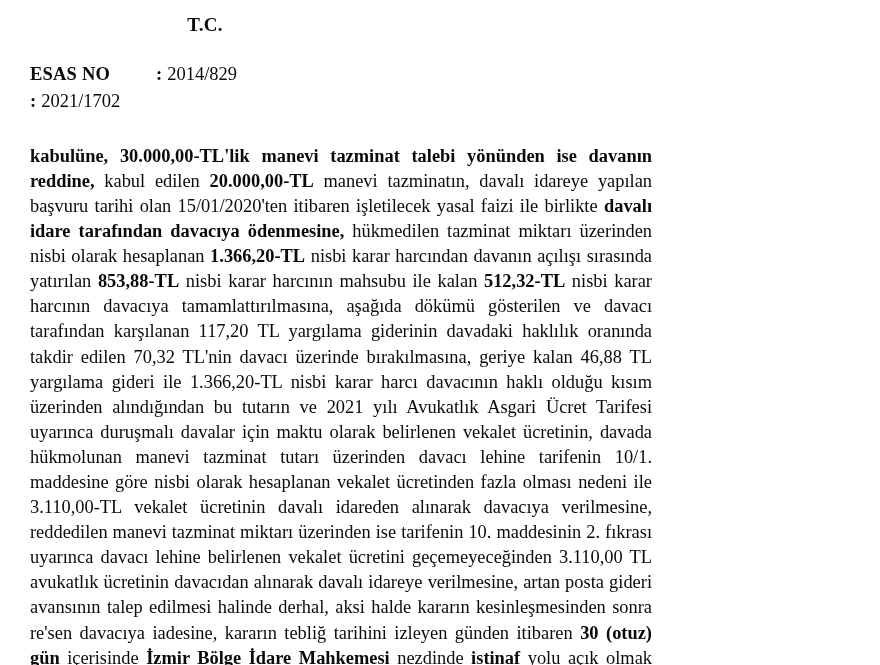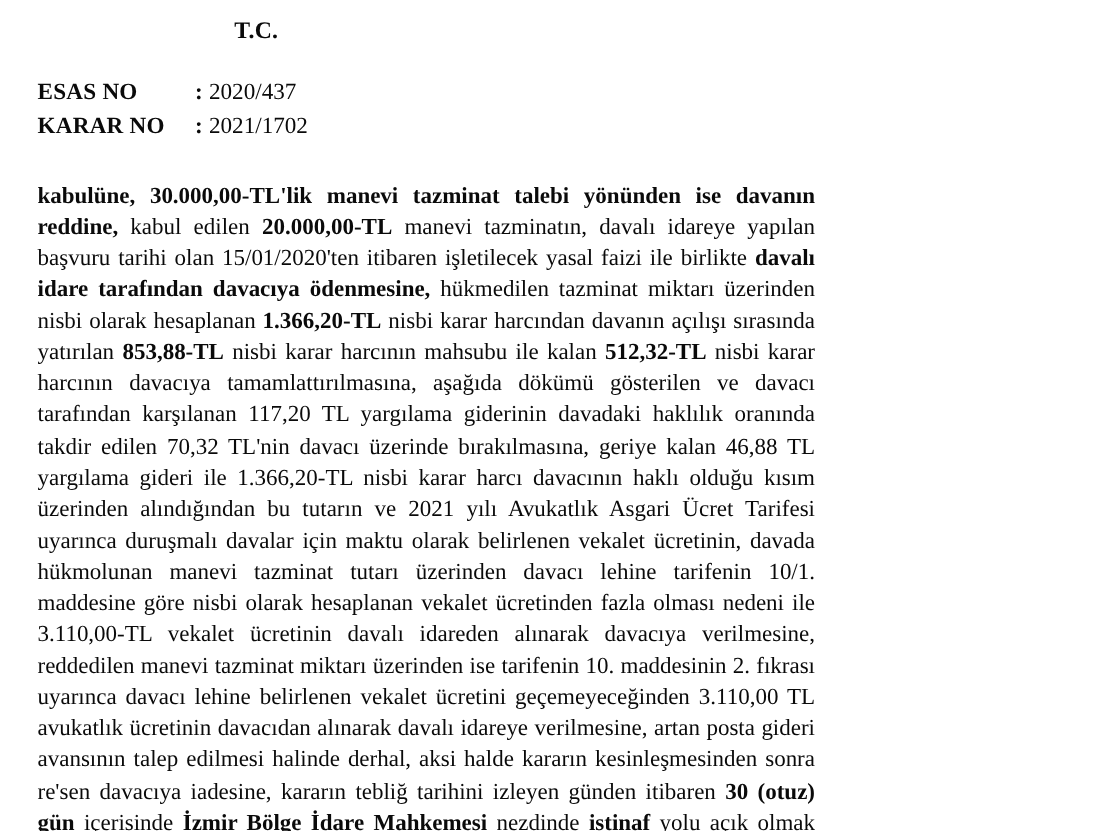--- a/index.html
+++ b/index.html
@@ -93,24 +93,23 @@
 <div class="page">
 
   <div class="court-header">
     <div class="court-line-1">T.C.</div>
   </div>
 
   <div class="case-numbers">
     <div class="case-row">
       <span class="case-label">ESAS NO</span>
       <span class="case-colon">:</span>
-      <span class="case-value">2020/437</span>
+      <span class="case-value">2014/829</span>
     </div>
     <div class="case-row">
-      <span class="case-label">KARAR NO</span>
       <span class="case-colon">:</span>
       <span class="case-value">2021/1702</span>
     </div>
   </div>
 
   <div class="body-text"><b>kabulüne, 30.000,00-TL'lik manevi tazminat talebi yönünden ise davanın reddine,</b><span> kabul edilen </span><b>20.000,00-TL</b><span> manevi tazminatın, davalı idareye yapılan başvuru tarihi olan 15/01/2020'ten itibaren işletilecek yasal faizi ile birlikte </span><b>davalı idare tarafından davacıya ödenmesine,</b><span> hükmedilen tazminat miktarı üzerinden nisbi olarak hesaplanan </span><b>1.366,20-TL</b><span> nisbi karar harcından davanın açılışı sırasında yatırılan </span><b>853,88-TL</b><span> nisbi karar harcının mahsubu ile kalan </span><b>512,32-TL</b><span> nisbi karar harcının davacıya tamamlattırılmasına, aşağıda dökümü gösterilen ve davacı tarafından karşılanan 117,20 TL yargılama giderinin davadaki haklılık oranında takdir edilen 70,32 TL'nin davacı üzerinde bırakılmasına, geriye kalan 46,88 TL yargılama gideri ile 1.366,20-TL nisbi karar harcı davacının haklı olduğu kısım üzerinden alındığından bu tutarın ve 2021 yılı Avukatlık Asgari Ücret Tarifesi uyarınca duruşmalı davalar için maktu olarak belirlenen vekalet ücretinin, davada hükmolunan manevi tazminat tutarı üzerinden davacı lehine tarifenin 10/1. maddesine göre nisbi olarak hesaplanan vekalet ücretinden fazla olması nedeni ile 3.110,00-TL vekalet ücretinin davalı idareden alınarak davacıya verilmesine, reddedilen manevi tazminat miktarı üzerinden ise tarifenin 10. maddesinin 2. fıkrası uyarınca davacı lehine belirlenen vekalet ücretini geçemeyeceğinden 3.110,00 TL avukatlık ücretinin davacıdan alınarak davalı idareye verilmesine, artan  posta gideri avansının talep edilmesi halinde derhal, aksi halde kararın kesinleşmesinden sonra re'sen davacıya iadesine, kararın tebliğ tarihini izleyen günden itibaren </span><b>30 (otuz) gün</b><span> içerisinde </span><b>İzmir Bölge İdare Mahkemesi</b><span> nezdinde </span><b>istinaf</b><span> yolu açık olmak üzere, 13/07/2021 tarihinde karar verildi.</span></div>
 
   <div class="signature">HAKİM</div>
 
 </div>

